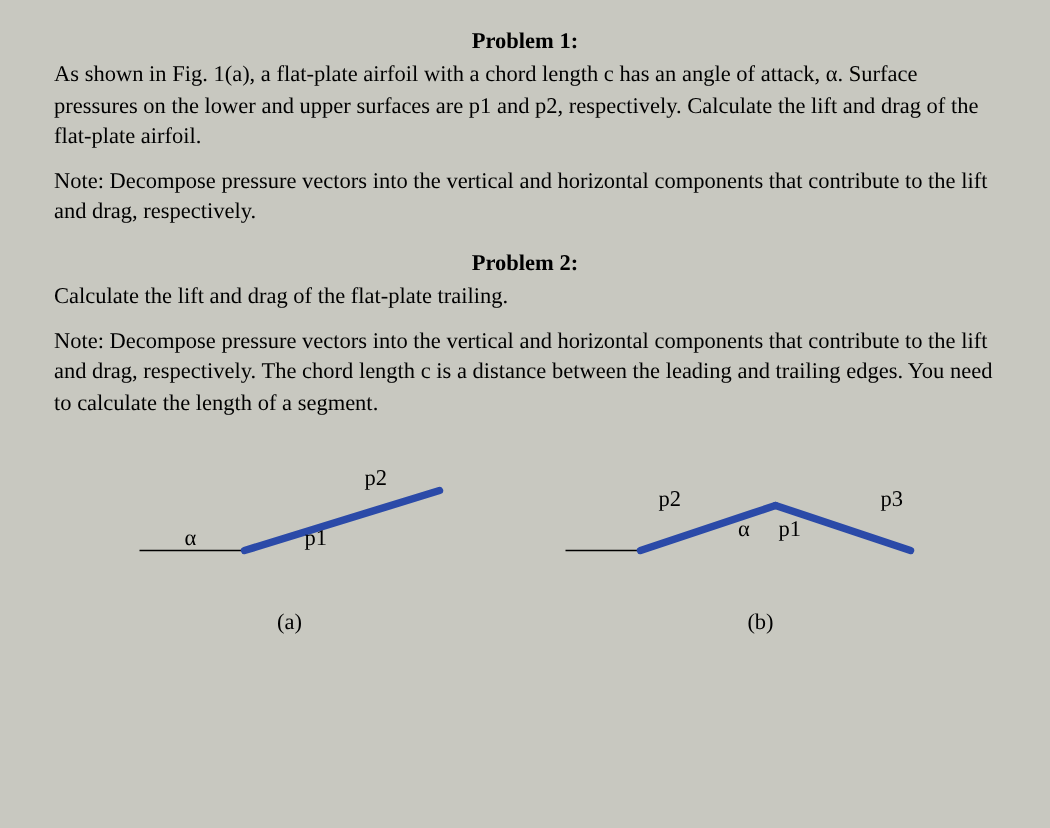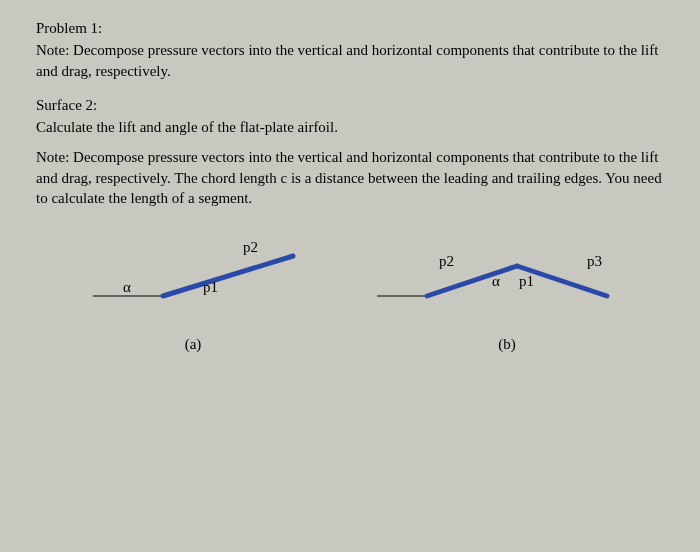--- a/index.html
+++ b/index.html
@@ -12,22 +12,23 @@
     box-sizing: border-box;
     overflow: hidden;
   }
   .page {
     padding: 18px 36px 10px 36px;
     color: #000;
     font-size: 15px;
     line-height: 1.35;
   }
   .title {
-    font-weight: normal;
+    font-weight: bold;
     margin-bottom: 2px;
+    text-align: center;
   }
   .para {
     margin-bottom: 10px;
   }
   .note {
     margin-bottom: 14px;
   }
   .figs {
     display: flex;
     flex-direction: row;
@@ -55,24 +56,25 @@
     margin-top: 18px;
     font-size: 15px;
   }
 </style>
 </head>
 <body>
 
 <div class="page">
 
   <div class="title">Problem 1:</div>
+  <div class="para">As shown in Fig. 1(a), a flat-plate airfoil with a chord length c has an angle of attack, α. Surface pressures on the lower and upper surfaces are p1 and p2, respectively. Calculate the lift and drag of the flat-plate airfoil.</div>
   <div class="note">Note: Decompose pressure vectors into the vertical and horizontal components that contribute to the lift and drag, respectively.</div>
 
-  <div class="title">Surface 2:</div>
-  <div class="para">Calculate the lift and angle of the flat-plate airfoil.</div>
+  <div class="title">Problem 2:</div>
+  <div class="para">Calculate the lift and drag of the flat-plate trailing.</div>
   <div class="note">Note: Decompose pressure vectors into the vertical and horizontal components that contribute to the lift and drag, respectively.  The chord length c is a distance between the leading and trailing edges.  You need to calculate the length of a segment.</div>
 
   <div class="figs">
 
     <div class="figpane">
       <svg width="260" height="90">
 
         <line x1="30" y1="70" x2="100" y2="70" stroke="#000" stroke-width="1"></line>
 
         <line x1="100" y1="70" x2="230" y2="30" stroke="#2b4aa8" stroke-width="5" stroke-linecap="round"></line>

